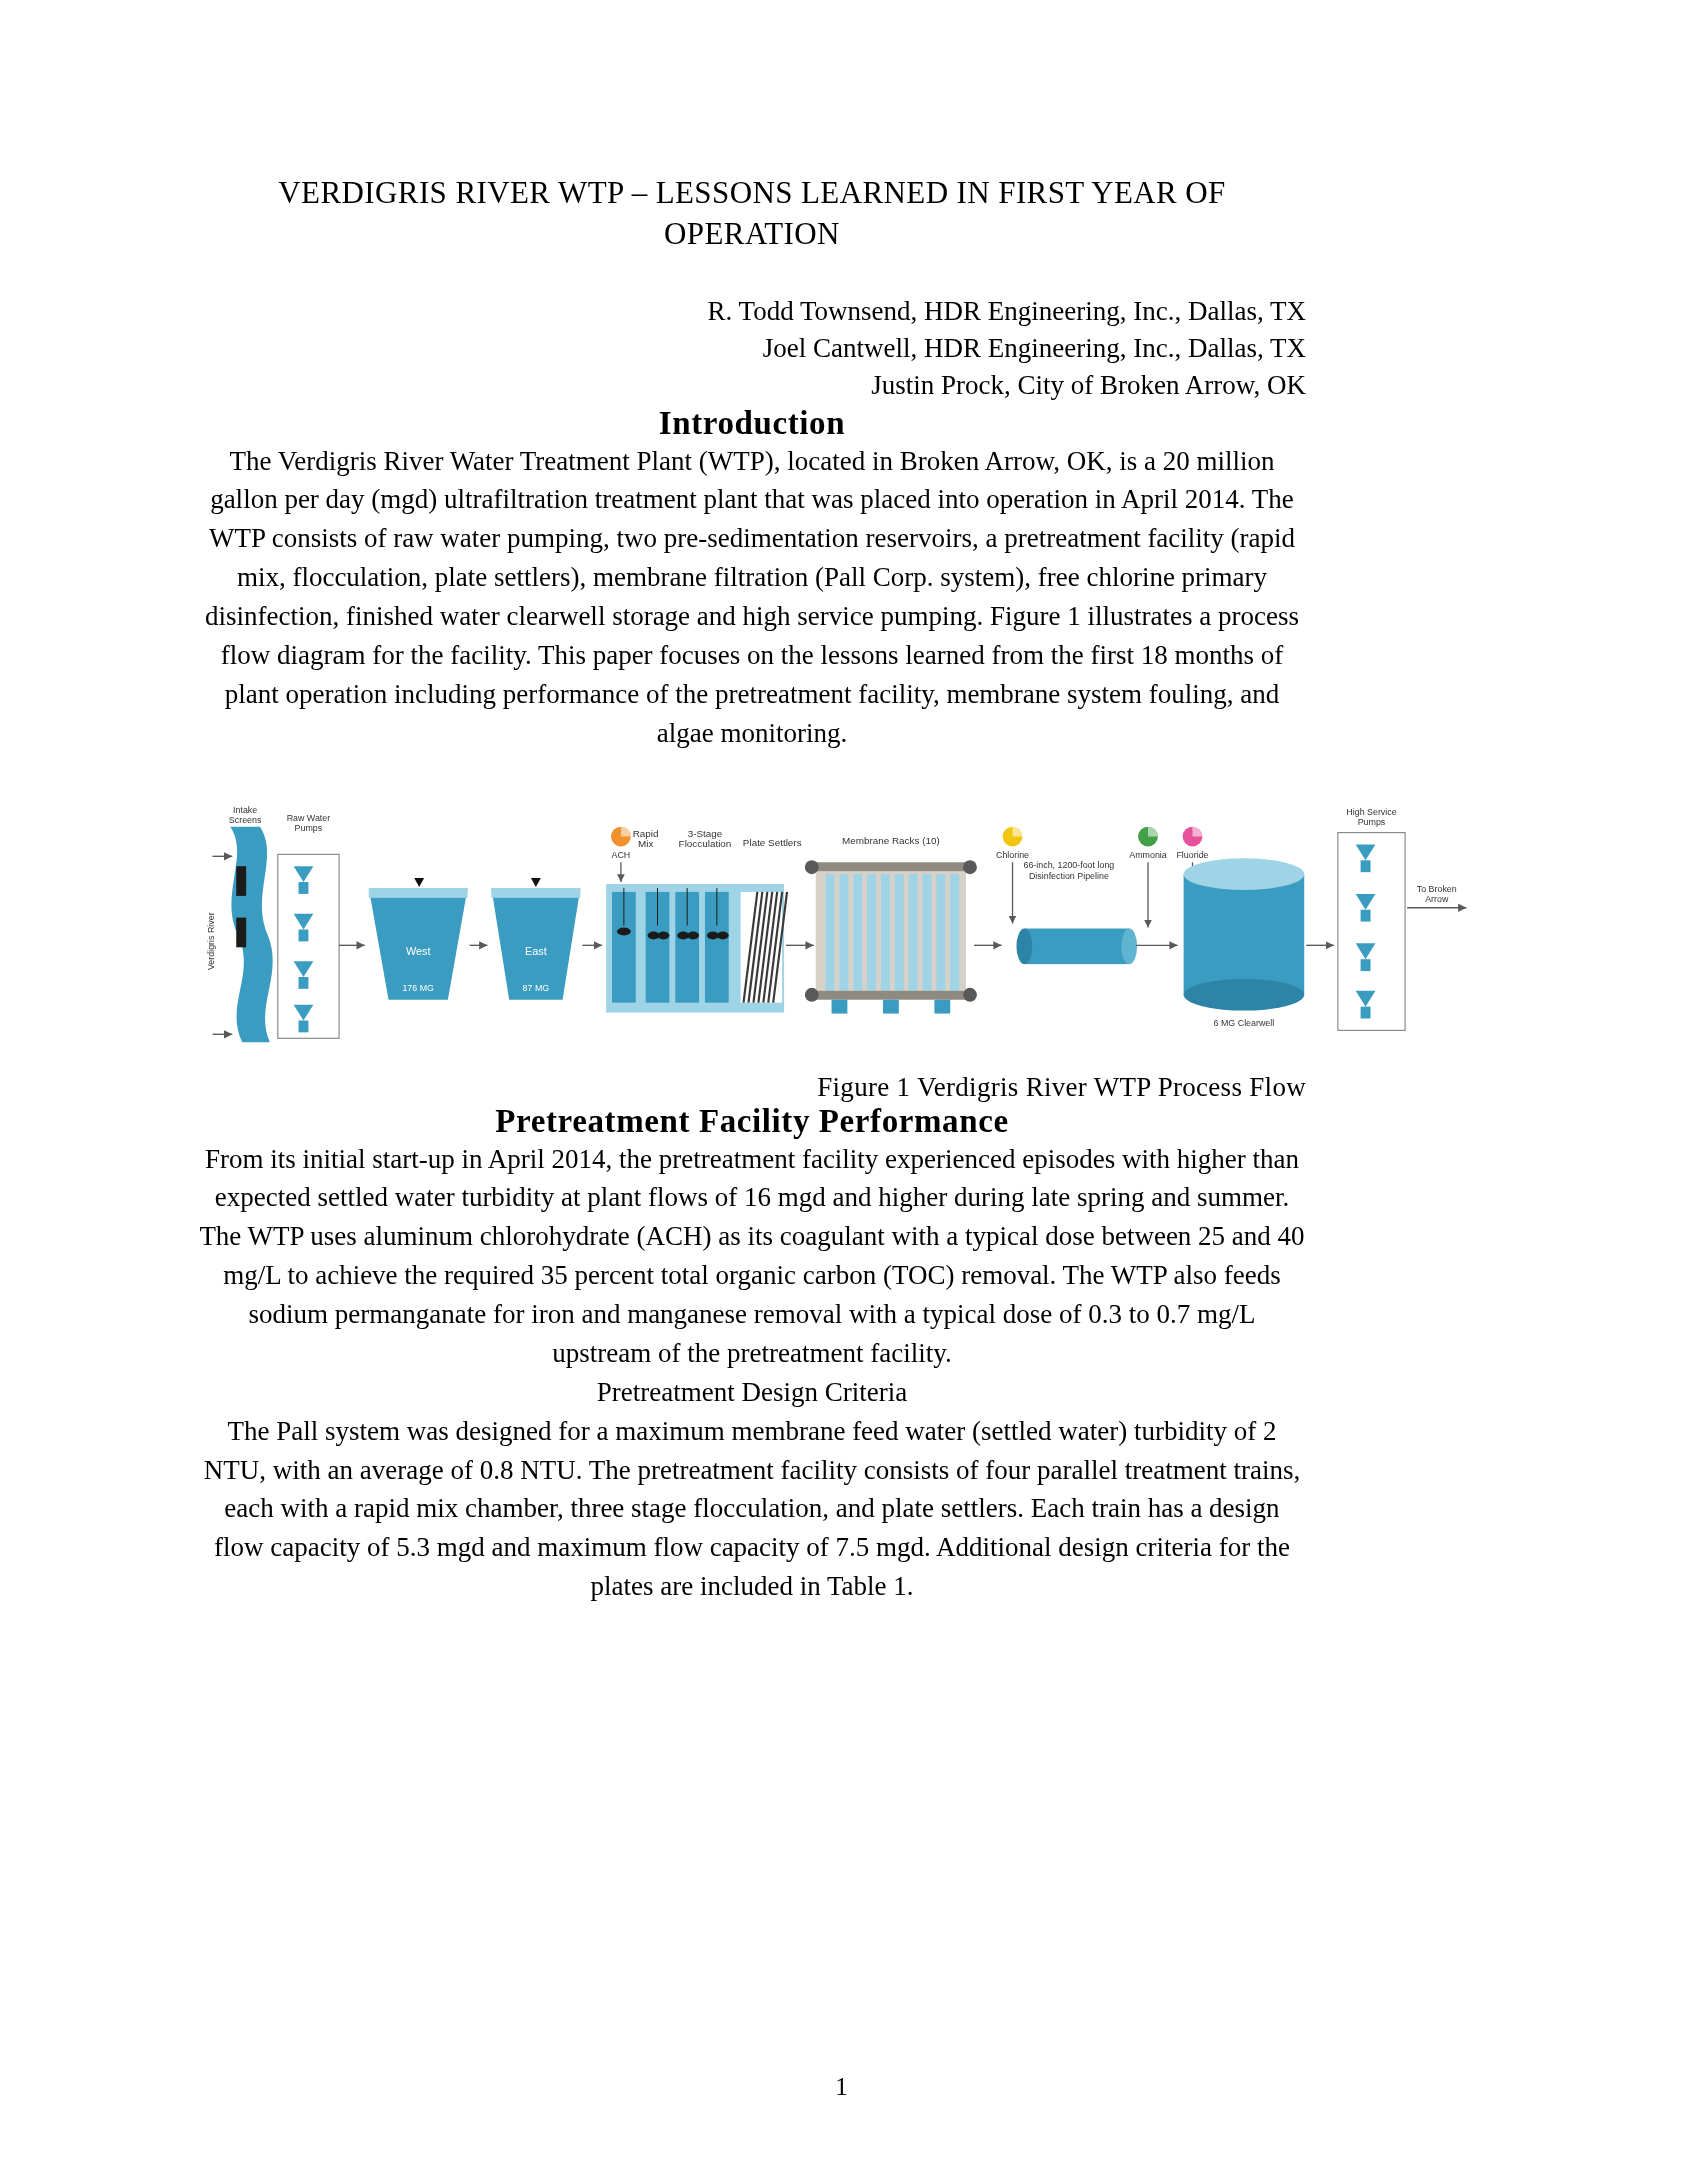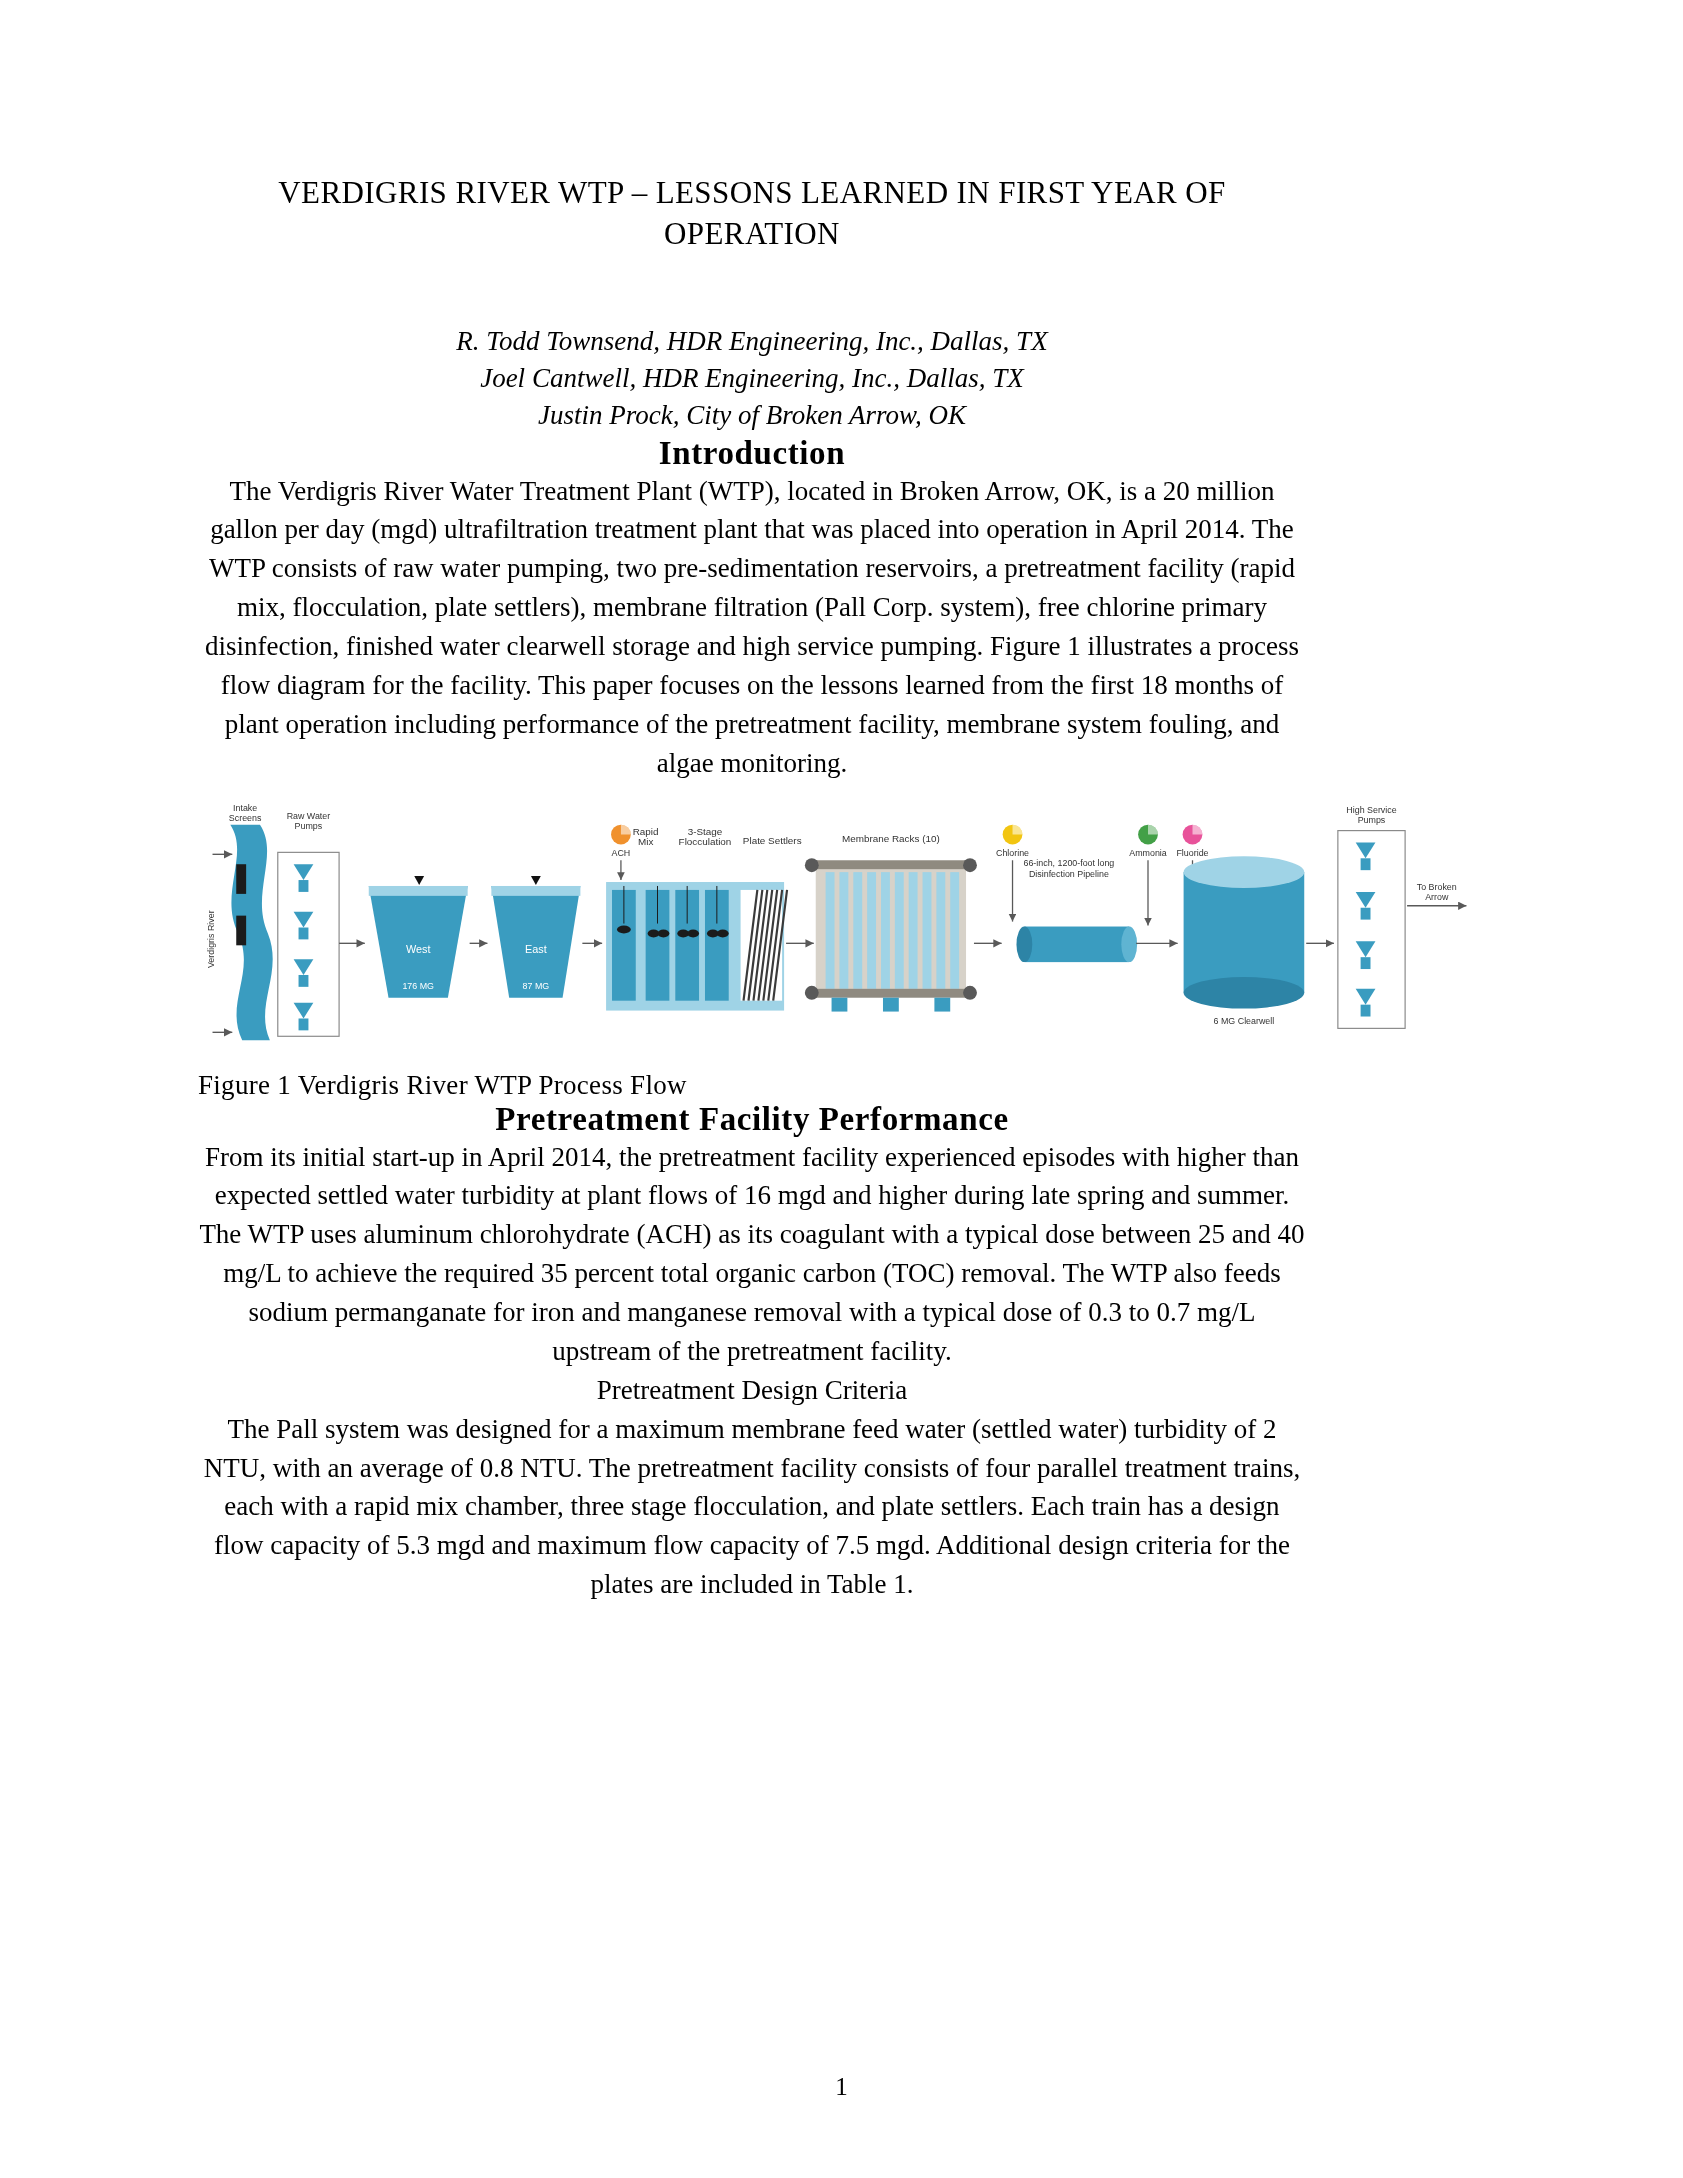--- a/index.html
+++ b/index.html
@@ -23,25 +23,24 @@
     position: relative;
   }
   .title {
     text-align: center;
     font-size: 31px;
     line-height: 1.32;
     letter-spacing: 0.4px;
     margin: 0 20px;
   }
   .authors {
-    text-align: center;
+    text-align: right;
     font-size: 27px;
     line-height: 1.38;
-    margin-top: 68px;
-    font-style: italic;
+    margin-top: 38px;
   }
   .authors div { white-space: nowrap; }
   h2.section {
     text-align: center;
     font-size: 33px;
     font-weight: bold;
     letter-spacing: 0.6px;
     margin: 0;
   }
   .sec-intro { margin-top: 83px; }
@@ -50,22 +49,23 @@
     font-size: 27px;
     line-height: 1.44;
     margin: 0;
     text-align: center;
   }
   .p-intro { margin-top: 34px; }
   .p-pretreat { margin-top: 42px; }
   .p-design-head { margin-top: 40px; }
   .p-design { margin-top: 0; }
   .figure-wrap {
-    margin-top: 12px;
+    margin-top: 44px;
     position: relative;
+    text-align: right;
   }
   .figure-caption {
     font-size: 27px;
     margin-top: 8px;
     letter-spacing: 0.3px;
   }
   .page-number {
     position: absolute;
     bottom: 77px;
     left: 0;

